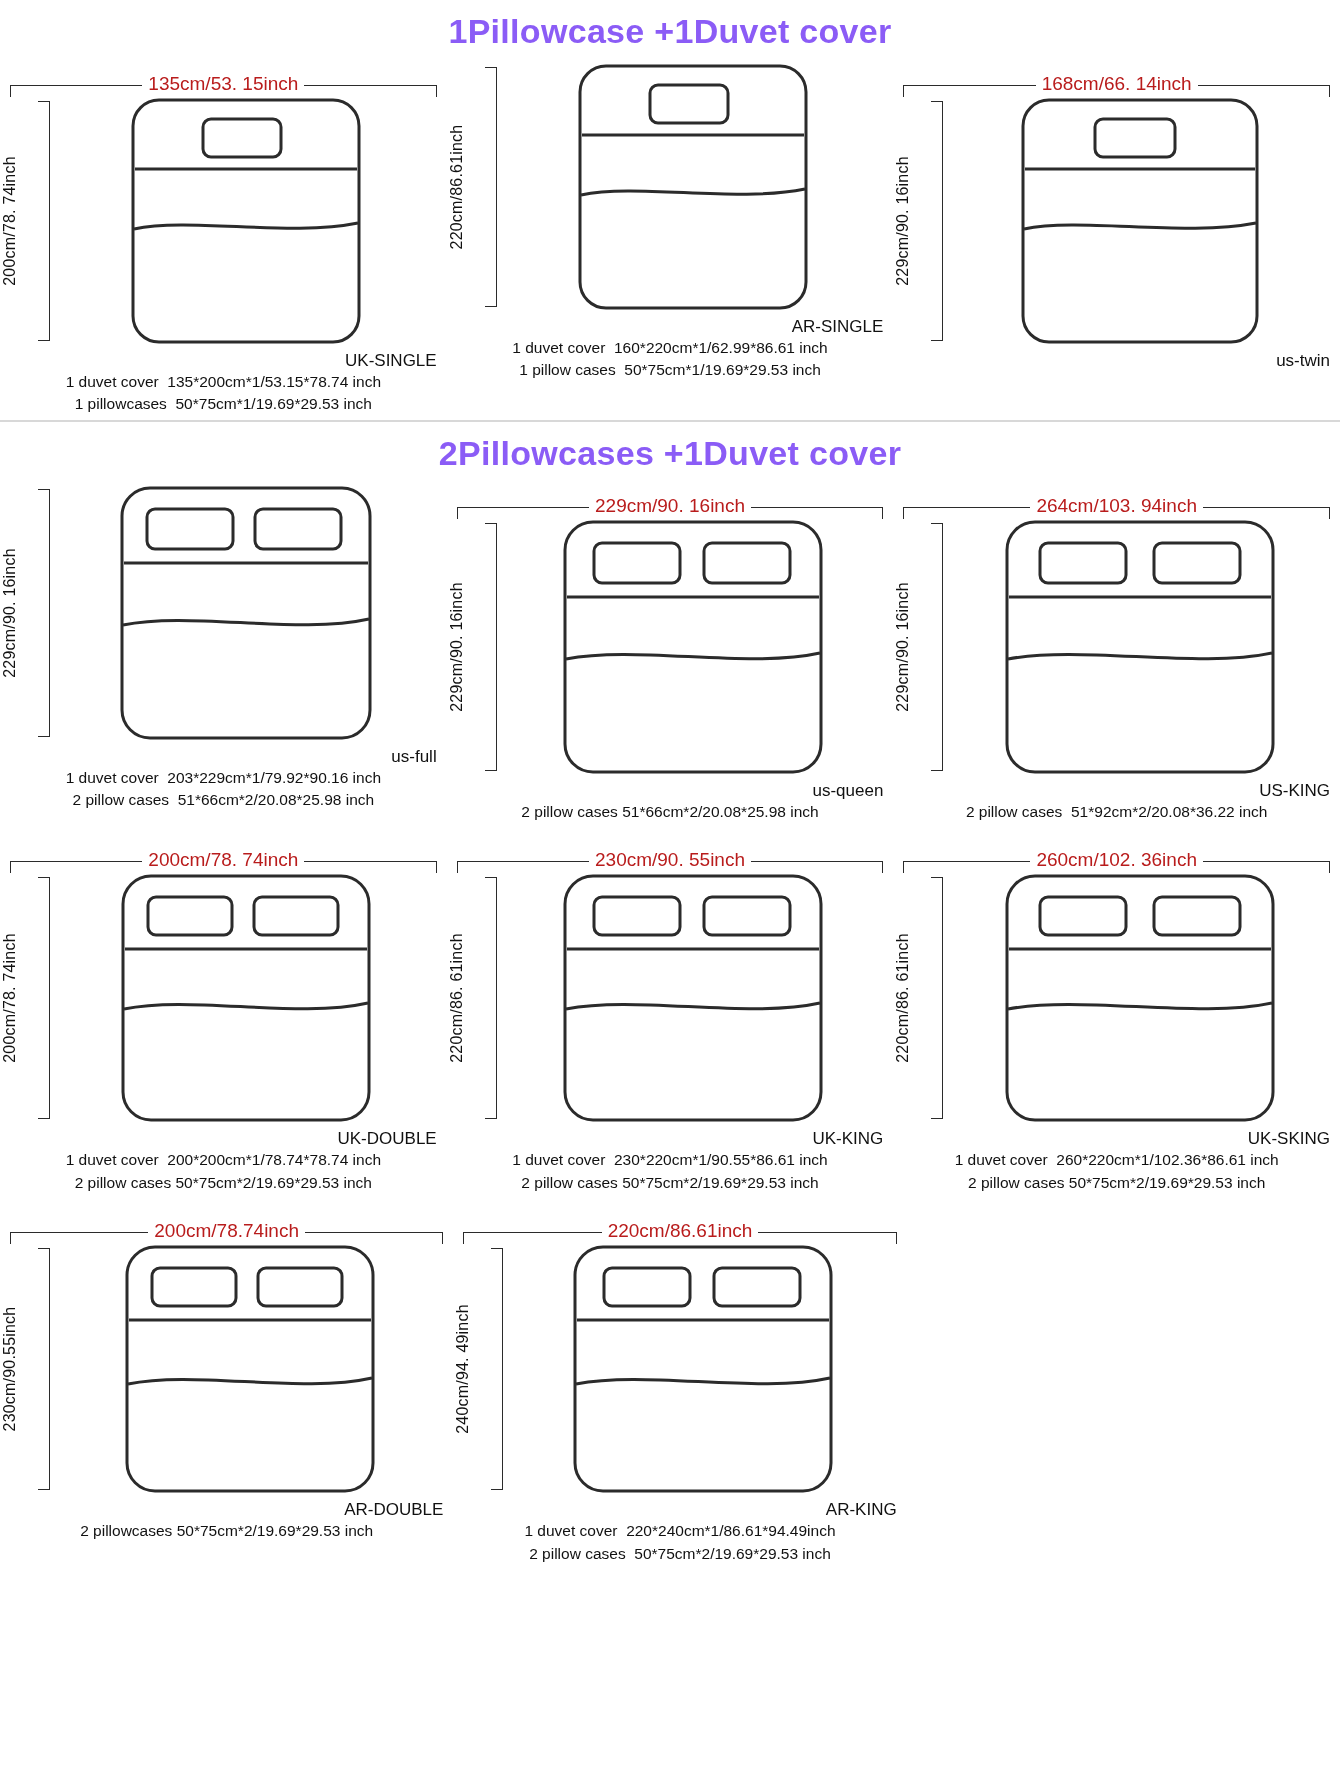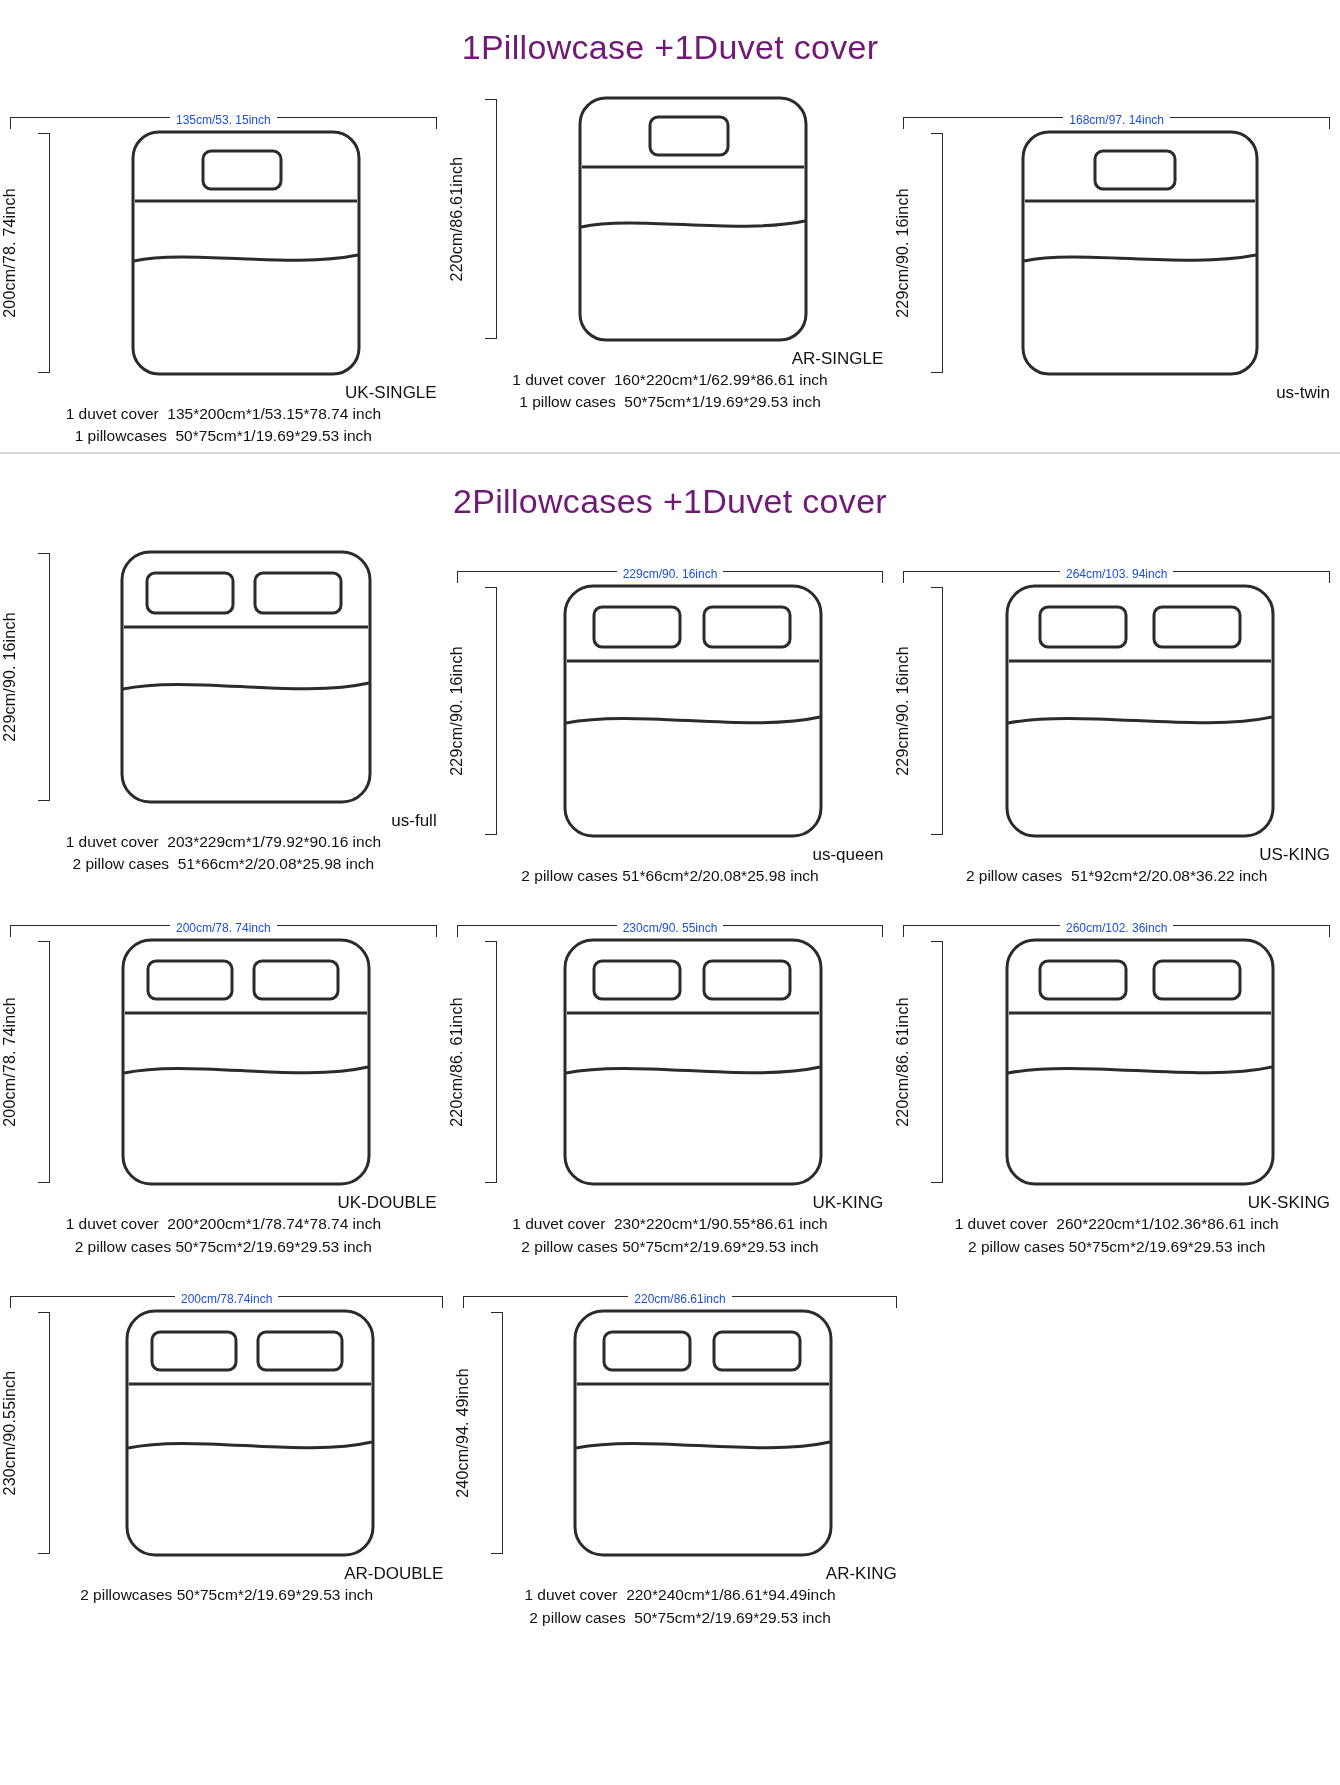--- a/index.html
+++ b/index.html
@@ -18,24 +18,24 @@
   .page {
     width: 1340px;
     height: 1785px;
     position: relative;
   }
 
   
   .section-title {
     text-align: center;
     font-size: 34px;
-    font-weight: 400;
+    font-weight: 700;
     letter-spacing: 0.3px;
-    color: #701a75;
-    margin: 16px;
+    color: #8b5cf6;
+    margin: 0;
     padding: 12px 0 6px 0;
   }
   .divider {
     width: 100%;
     height: 2px;
     background: #d8d8d8;
     margin: 4px 0 0 0;
   }
 
   
@@ -56,22 +56,22 @@
     box-sizing: border-box;
   }
   .top-dim {
     position: relative;
     height: 34px;
     display: flex;
     align-items: flex-end;
     justify-content: center;
   }
   .top-dim .label {
-    font-size: 12px;
-    color: #1d4ed8;
+    font-size: 19px;
+    color: #b91c1c;
     white-space: nowrap;
     position: relative;
     z-index: 3;
     background: #fff;
     padding: 0 6px;
     margin-bottom: 2px;
   }
   .top-rule {
     position: absolute;
     left: 0; right: 0;
@@ -238,21 +238,21 @@
       </div>
       <div class="bed-name">AR-SINGLE</div>
       <div class="specs">
         <span class="line"><span class="lbl">1 duvet cover</span>&nbsp;&nbsp;<span class="val">160*220cm*1/62.99*86.61 inch</span></span>
         <span class="line"><span class="lbl">1 pillow cases</span>&nbsp;&nbsp;<span class="val">50*75cm*1/19.69*29.53 inch</span></span>
       </div>
     </div>
 
     <div class="cell bed-card">
       <div class="top-dim">
-        <span class="label">168cm/97. 14inch</span>
+        <span class="label">168cm/66. 14inch</span>
         <div class="top-rule">
             <div class="line"></div>
           </div>
       </div>
       <div class="body-wrap">
         <div class="side-dim">
           <div class="side-rule">
               <div class="line"></div>
             </div>
           <div class="side-label two-line">229cm/90. 16inch</div>

